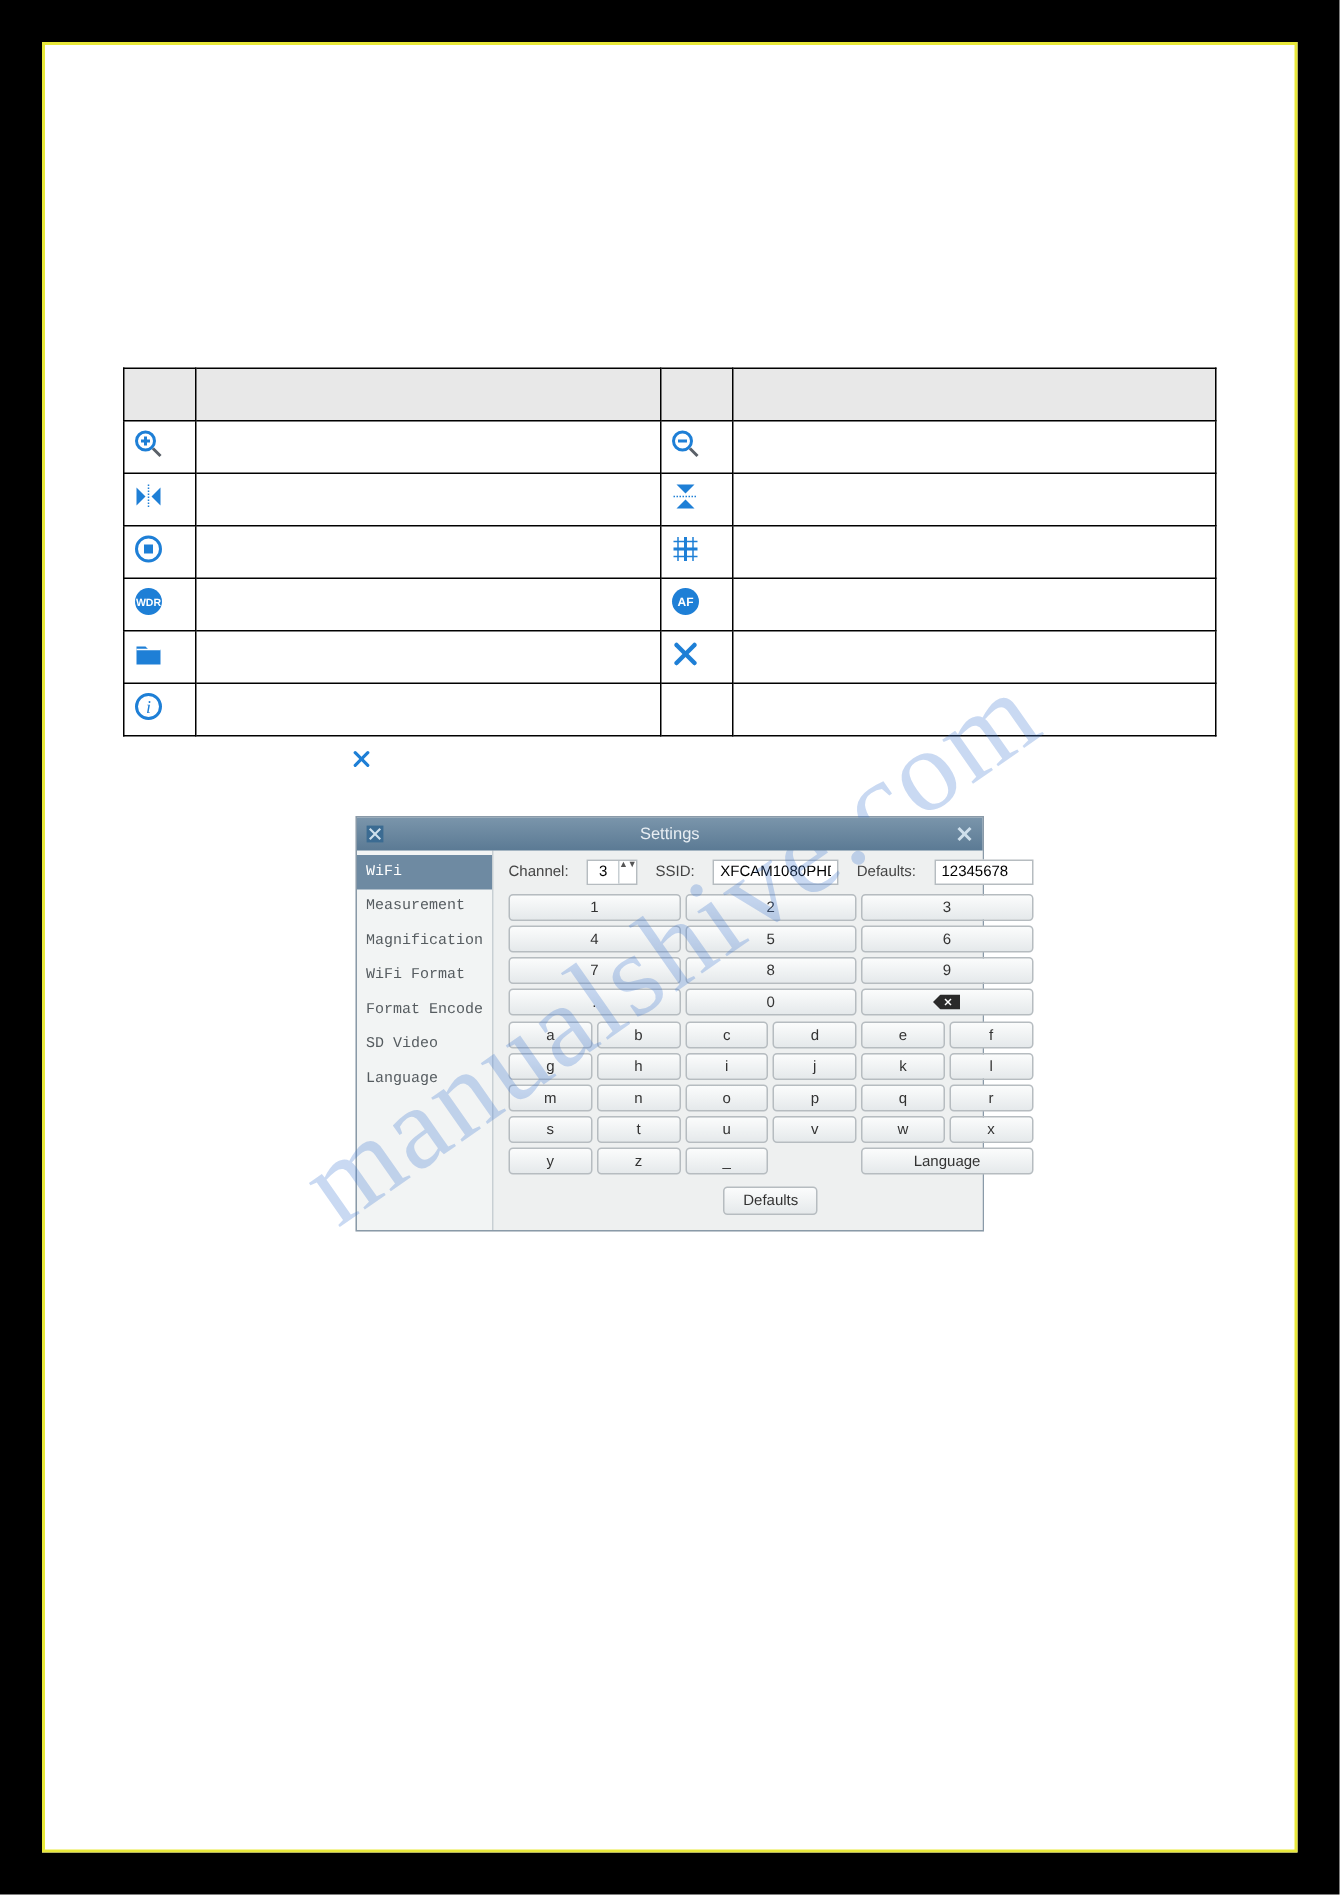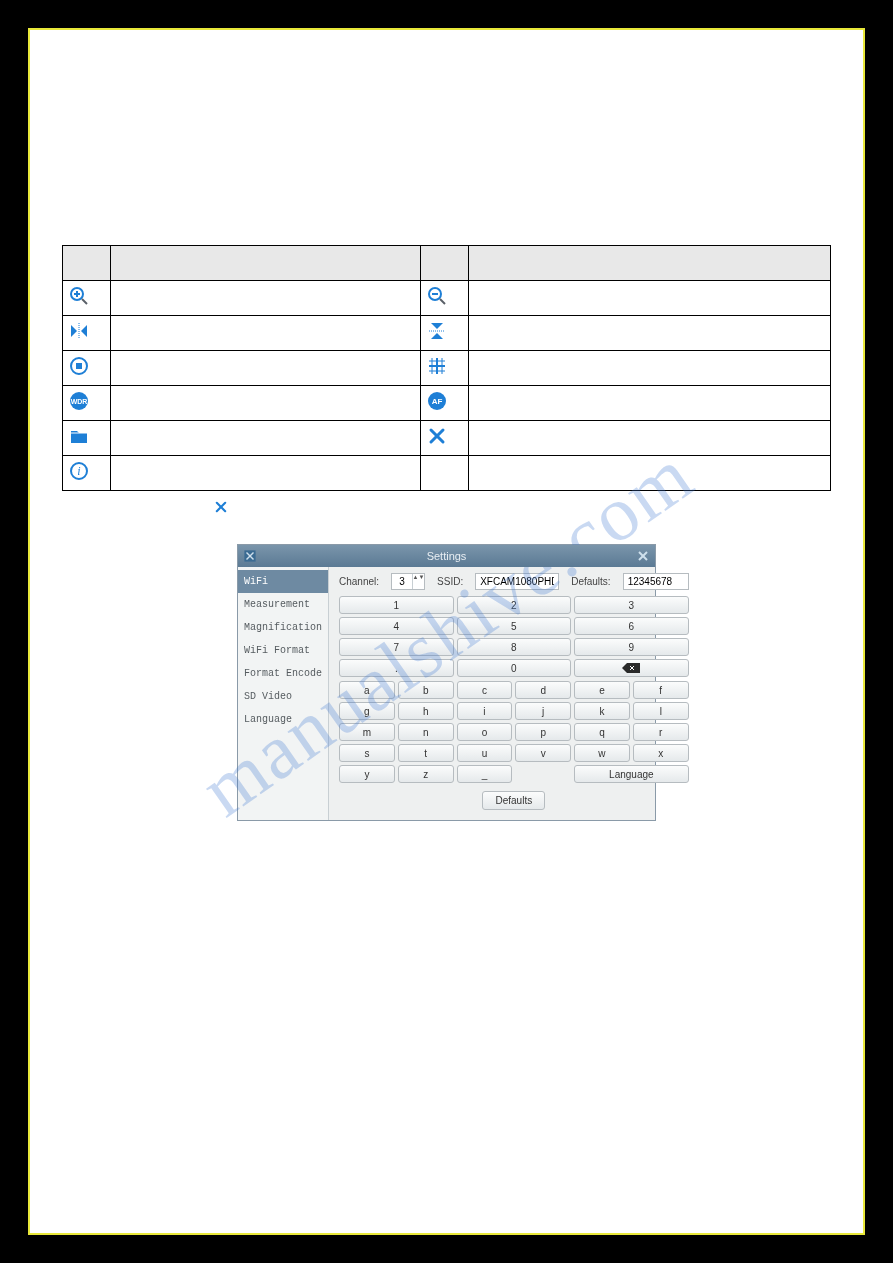--- a/index.html
+++ b/index.html
@@ -13,21 +13,21 @@
   .page-outer {
     position: absolute;
     left: 28px;
     top: 28px;
     width: 837px;
     height: 1207px;
     background: #fff;
     border: 2px solid #e8e83a;
   }
   .content {
-    padding: 35px 32px;
+    padding: 35px 52px;
     color: #333;
     font-size: 11px;
     line-height: 1.5;
   }
   .spacer-top { height: 170px; }
   .icon-table {
     border-collapse: collapse;
     width: 100%;
     margin-top: 10px;
   }

